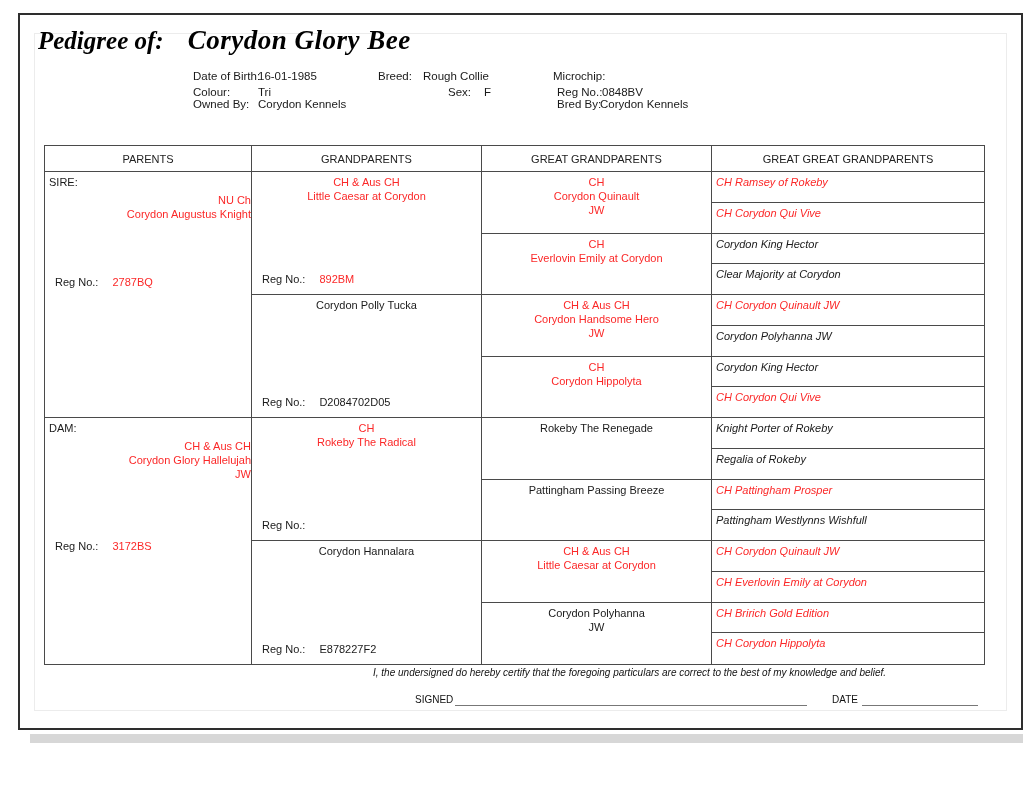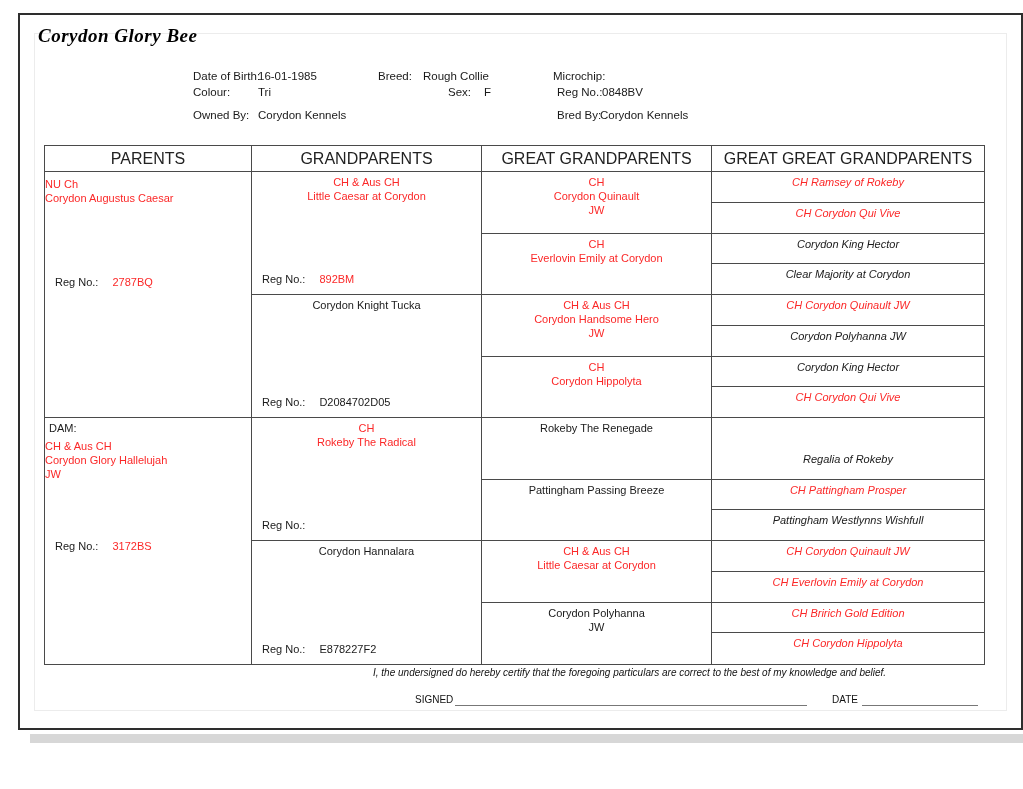--- a/index.html
+++ b/index.html
@@ -20,44 +20,44 @@
   .frame {
     position:absolute; left:14px; top:18px; width:973px; height:678px;
     border:1px solid #ececec; pointer-events:none;
   }
   
   .titlebar {
     position:absolute; left:18px; top:10px; display:flex; align-items:baseline; gap:24px;
     font-family:"Liberation Serif", serif; font-style:italic; font-weight:bold; color:#000;
   }
   .title-label { font-size:25px; }
-  .dog-name   { font-size:19px; letter-spacing:.5px; }
+  .dog-name   { font-size:27px; letter-spacing:.5px; }
   
   .info span { position:absolute; font-size:11.5px; white-space:nowrap; }
-  .r1{top:55px} .r2{top:71px} .r3{top:94px}
+  .r1{top:55px} .r2{top:71px} .r3{top:83px}
   .cA{left:173px} .cB{left:238px} .cC{left:358px} .cD{left:403px}
   .cE{left:428px} .cF{left:464px} .cG{left:533px} .cH{left:537px}
   .cI{left:582px} .cJ{left:580px}
   
   .ped {
     position:absolute; left:24px; top:130px;
     display:grid; grid-template-columns:207px 230px 230px 272px;
     grid-template-rows:26px repeat(16, 30.75px);
     border:1px solid var(--line); background:#fff;
   }
   .cell {
     border-right:1px solid var(--line); border-bottom:1px solid var(--line);
     font-size:11px; overflow:hidden; position:relative;
   }
-  .nr { border-right:none;text-align:center; }
+  .nr { border-right:none; }
   .nb { border-bottom:none; }
-  .hd { display:flex; align-items:center; justify-content:center; font-size:16px; color:#222; }
+  .hd { display:flex; align-items:center; justify-content:center; font-size:11px; color:#222; }
   .red { color:var(--red); }
   .role { padding:4px 0 0 4px; }
-  .pname { text-align:left; line-height:14px; margin-top:5px; }
+  .pname { text-align:right; line-height:14px; margin-top:5px; }
   .nm { text-align:center; line-height:14px; padding-top:3px; }
   .reg { position:absolute; left:10px; white-space:nowrap; }
   .reg .val { margin-left:14px; }
   .sire .reg { top:104px; }
   .dam  .reg { top:122px; }
   .gp .reg { bottom:9px; }
   .ggg { padding:4px 4px 0 4px; white-space:nowrap;font-style:italic; }
   
   .cert {
     position:absolute; left:353px; top:652px; font-size:10px; font-style:italic; color:#111;
@@ -70,20 +70,21 @@
   .signed-line { left:435px; top:690px; width:352px; }
   .date-line   { left:842px; top:690px; width:116px; }
 </style>
 </head>
 <body>
 
 <div class="page">
   <div class="frame"></div>
 
   <div class="titlebar">
+    <span class="title-label">Pedigree of:</span>
     <span class="dog-name">Corydon Glory Bee</span>
   </div>
 
   <div class="info">
     <span class="r1 cA">Date of Birth:</span>
     <span class="r1 cB">16-01-1985</span>
     <span class="r1 cC">Breed:</span>
     <span class="r1 cD">Rough Collie</span>
     <span class="r1 cG">Microchip:</span>
     <span class="r2 cA">Colour:</span>
@@ -98,23 +99,24 @@
     <span class="r3 cJ">Corydon Kennels</span>
   </div>
 
   <div class="ped">
     <div class="cell hd" style="grid-area:1/1">PARENTS</div>
     <div class="cell hd" style="grid-area:1/2">GRANDPARENTS</div>
     <div class="cell hd" style="grid-area:1/3">GREAT GRANDPARENTS</div>
     <div class="cell hd nr" style="grid-area:1/4">GREAT GREAT GRANDPARENTS</div>
 
     <div class="cell parent sire" style="grid-area:2/1/span 8">
+      <div class="role">SIRE:</div>
       <div class="pname red">
         <div>NU Ch</div>
-        <div>Corydon Augustus Caesar</div>
+        <div>Corydon Augustus Knight</div>
       </div>
       <div class="reg">
         <span>Reg No.:</span><span class="val red">2787BQ</span>
       </div>
     </div>
     <div class="cell parent dam nb" style="grid-area:10/1/span 8">
       <div class="role">DAM:</div>
       <div class="pname red">
         <div>CH &amp; Aus CH</div>
         <div>Corydon Glory Hallelujah</div>
@@ -129,21 +131,21 @@
       <div class="nm red">
         <div>CH &amp; Aus CH</div>
         <div>Little Caesar at Corydon</div>
       </div>
       <div class="reg">
         <span>Reg No.:</span><span class="val red">892BM</span>
       </div>
     </div>
     <div class="cell gp" style="grid-area:6/2/span 4">
       <div class="nm">
-        <div>Corydon Knight Tucka</div>
+        <div>Corydon Polly Tucka</div>
       </div>
       <div class="reg">
         <span>Reg No.:</span><span class="val">D2084702D05</span>
       </div>
     </div>
     <div class="cell gp" style="grid-area:10/2/span 4">
       <div class="nm red">
         <div>CH</div>
         <div>Rokeby The Radical</div>
       </div>
@@ -210,20 +212,21 @@
     </div>
 
     <div class="cell ggg nr red" style="grid-area:2/4">CH Ramsey of Rokeby</div>
     <div class="cell ggg nr red" style="grid-area:3/4">CH Corydon Qui Vive</div>
     <div class="cell ggg nr" style="grid-area:4/4">Corydon King Hector</div>
     <div class="cell ggg nr" style="grid-area:5/4">Clear Majority at Corydon</div>
     <div class="cell ggg nr red" style="grid-area:6/4">CH Corydon Quinault JW</div>
     <div class="cell ggg nr" style="grid-area:7/4">Corydon Polyhanna JW</div>
     <div class="cell ggg nr" style="grid-area:8/4">Corydon King Hector</div>
     <div class="cell ggg nr red" style="grid-area:9/4">CH Corydon Qui Vive</div>
+    <div class="cell ggg nr" style="grid-area:10/4">Knight Porter of Rokeby</div>
     <div class="cell ggg nr" style="grid-area:11/4">Regalia of Rokeby</div>
     <div class="cell ggg nr red" style="grid-area:12/4">CH Pattingham Prosper</div>
     <div class="cell ggg nr" style="grid-area:13/4">Pattingham Westlynns Wishfull</div>
     <div class="cell ggg nr red" style="grid-area:14/4">CH Corydon Quinault JW</div>
     <div class="cell ggg nr red" style="grid-area:15/4">CH Everlovin Emily at Corydon</div>
     <div class="cell ggg nr red" style="grid-area:16/4">CH Bririch Gold Edition</div>
     <div class="cell ggg nr red nb" style="grid-area:17/4">CH Corydon Hippolyta</div>
   </div>
 
   <div class="cert">I, the undersigned do hereby certify that the foregoing particulars are correct to the best of my knowledge and belief.</div>

